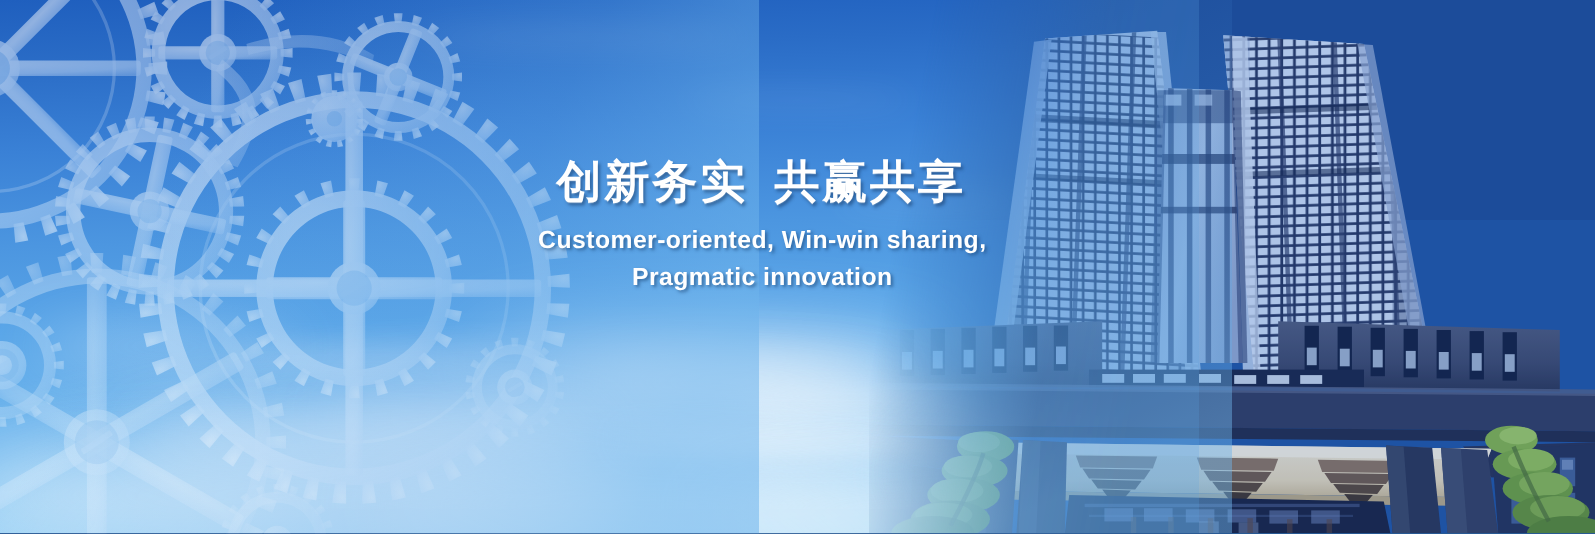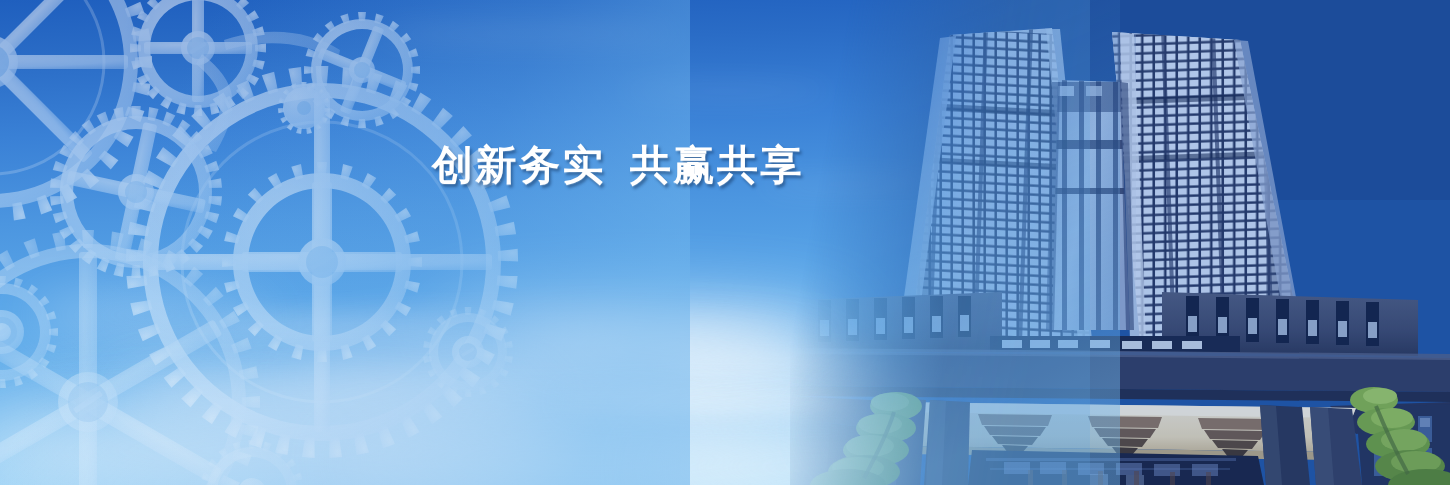--- a/index.html
+++ b/index.html
@@ -63,20 +63,21 @@
     overflow:hidden;
     -webkit-mask-image:linear-gradient(100deg, rgba(0,0,0,0) 0px, rgba(0,0,0,0) 60px, rgba(0,0,0,.35) 120px, rgba(0,0,0,.92) 215px, #000 300px);
             mask-image:linear-gradient(100deg, rgba(0,0,0,0) 0px, rgba(0,0,0,0) 60px, rgba(0,0,0,.35) 120px, rgba(0,0,0,.92) 215px, #000 300px);
   }
   .bsvg{position:absolute;inset:0;width:100%;height:100%;}
 
   
   .copy{
     position:absolute;left:432px;top:140px;width:520px;
     z-index:40;
+    text-align:center;
   }
   .headline{
     color:#ffffff;
     font-size:41px;
     font-weight:700;
     line-height:50px;
     letter-spacing:2.5px;
     text-shadow:2px 3px 3px rgba(10,40,80,.45), 0 1px 0 rgba(255,255,255,.25);
     white-space:pre;
     margin:0;
@@ -1473,15 +1474,17 @@
       <circle cx="6" cy="300" r="5" fill="#dbe7f8" opacity=".8"></circle>
 
       <rect x="0" y="0" width="660" height="485" fill="#2a66bd" opacity=".20"></rect>
       <rect x="0" y="0" width="330" height="485" fill="url(#skyhaze2)" opacity=".85" transform="translate(0,0)"></rect>
       <rect x="0" y="0" width="300" height="485" fill="#5aa3e4" opacity=".22"></rect>
     </svg>
   </div>
 
   <div class="copy">
     <div class="headline"><span>创新务实</span><span class="gap"></span><span>共赢共享</span></div>
+    <div class="sub">Customer-oriented, Win-win sharing,</div>
+    <div class="sub" style="margin-top:-2px">Pragmatic innovation</div>
   </div>
 
 </div>
 
 </body></html>

